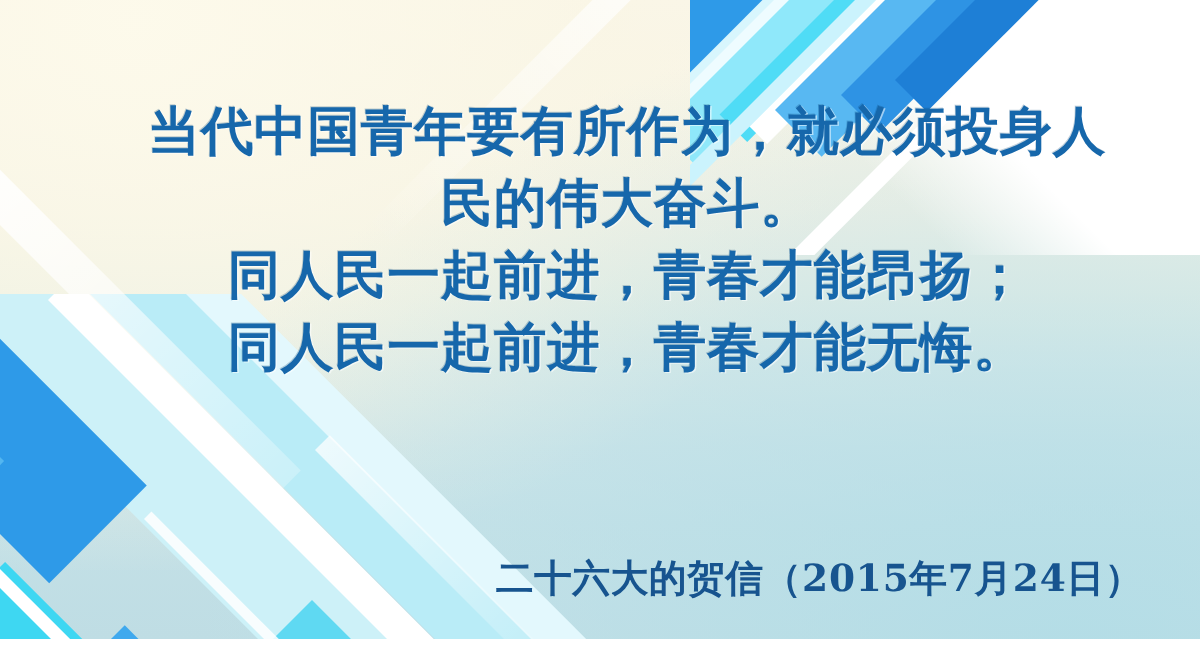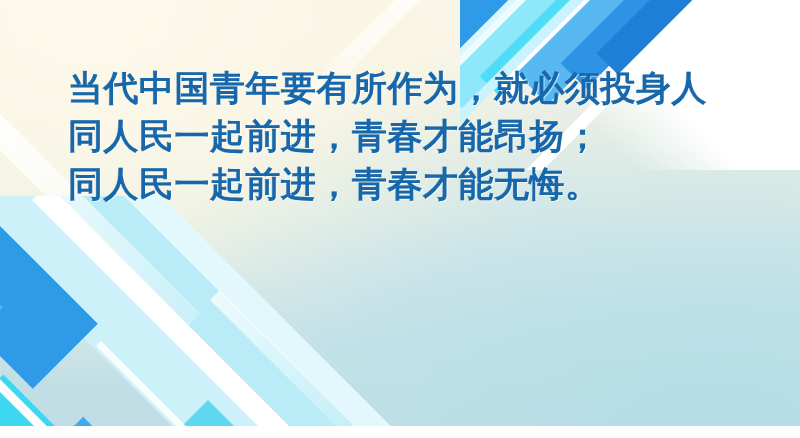--- a/index.html
+++ b/index.html
@@ -112,20 +112,21 @@
     font-family:"DejaVu Sans", "Liberation Sans", sans-serif;
     font-weight:bold;
     font-size:35px;
     line-height:48px;
     letter-spacing:0.5px;
     color:#1667ab;
     white-space:nowrap;
     text-shadow:
       1px 1px 0 rgba(255,255,255,0.55),
       -0.5px -0.5px 0 rgba(12,70,120,0.25);
+    text-align: center;
   }
 
   .attrib-block {
     position:absolute;
     right:38px; bottom:34px;
     z-index:20;
     text-align:right;
   }
   .attrib-line {
     font-family:"DejaVu Serif", "Liberation Serif", serif;
@@ -194,22 +195,24 @@
     </div>
 
     <div class="shape" style="left:-30px; top:120px; width:26px; height:300px; background:linear-gradient(to bottom, rgba(255,255,255,0.9), rgba(255,255,255,0.25)); transform:rotate(-45deg); transform-origin:top left;"></div>
 
     <div class="shape" style="left:210px; top:300px; width:14px; height:240px; background:linear-gradient(to bottom, rgba(255,255,255,0.75), rgba(255,255,255,0)); transform:rotate(-45deg); transform-origin:top left;"></div>
 
   </div>
 
   <div class="quote-block">
     <div class="quote-line">当代中国青年要有所作为，就必须投身人</div>
+    <div class="quote-line">民的伟大奋斗。</div>
     <div class="quote-line">同人民一起前进，青春才能昂扬；</div>
     <div class="quote-line">同人民一起前进，青春才能无悔。</div>
   </div>
 
   <div class="attrib-block">
+    <div class="attrib-line">二十六大的贺信（2015年7月24日）</div>
   </div>
 
   <div class="bottom-strip"></div>
 
 </div>
 
 </body></html>

